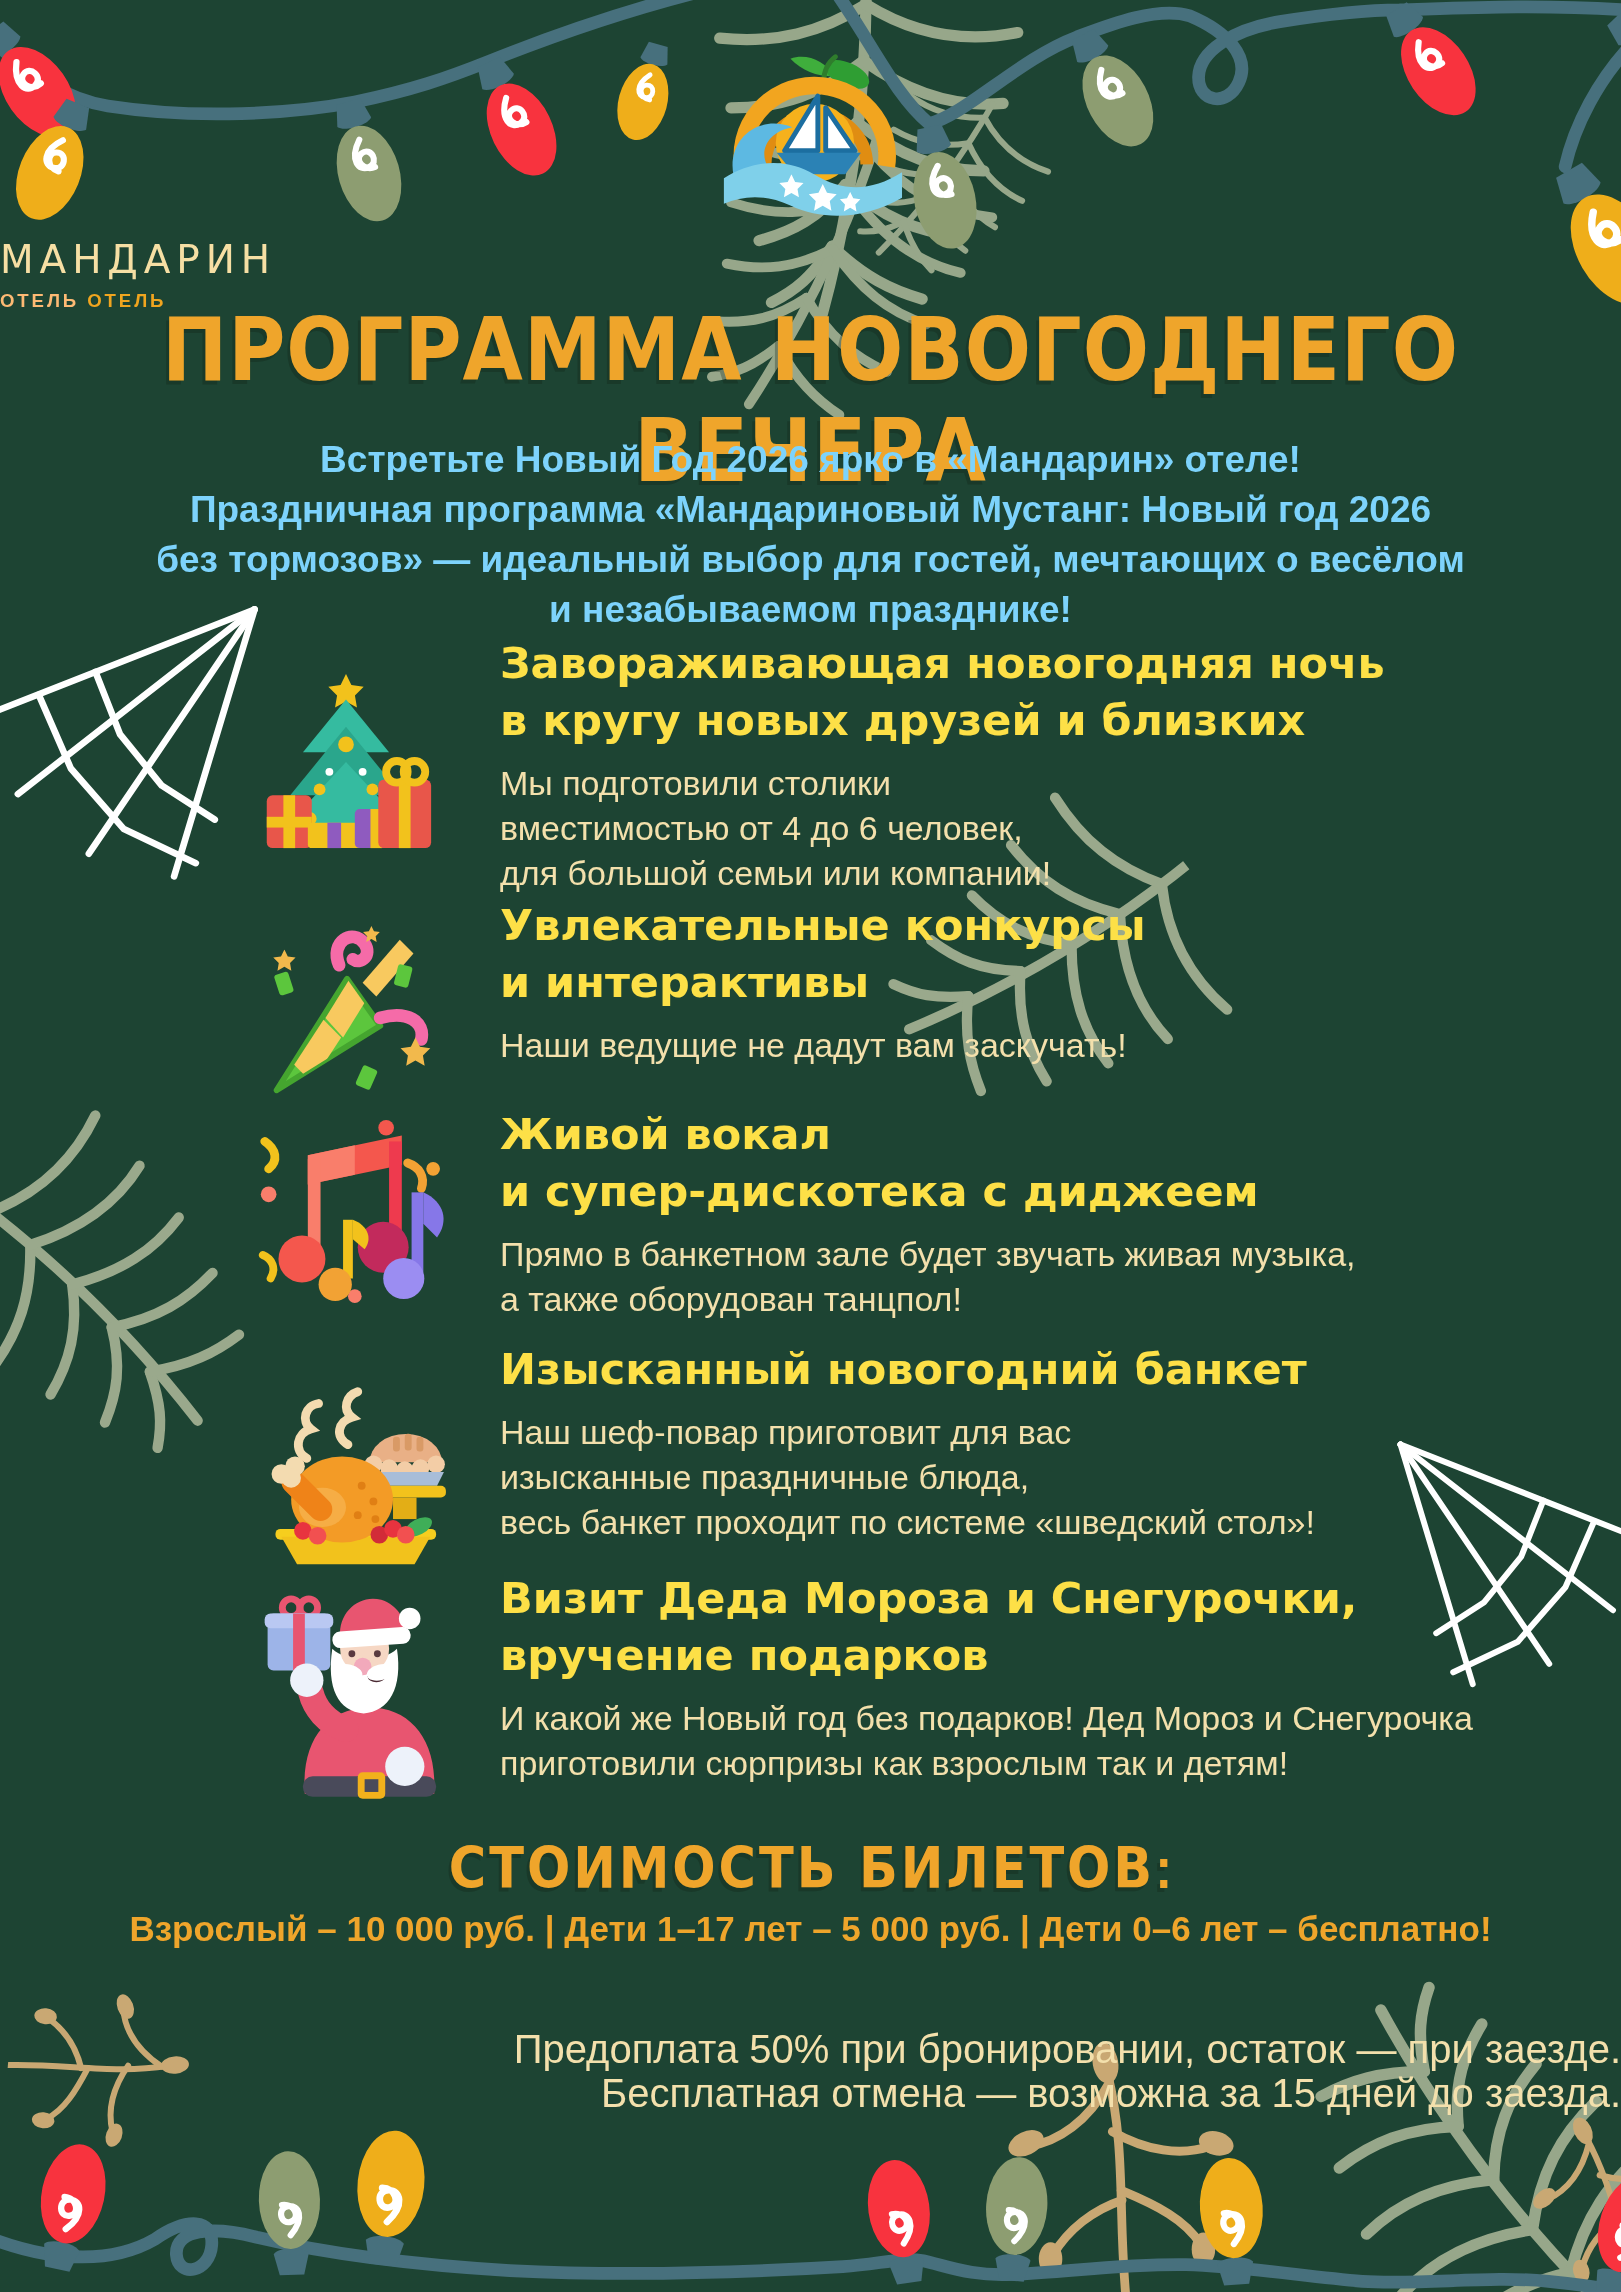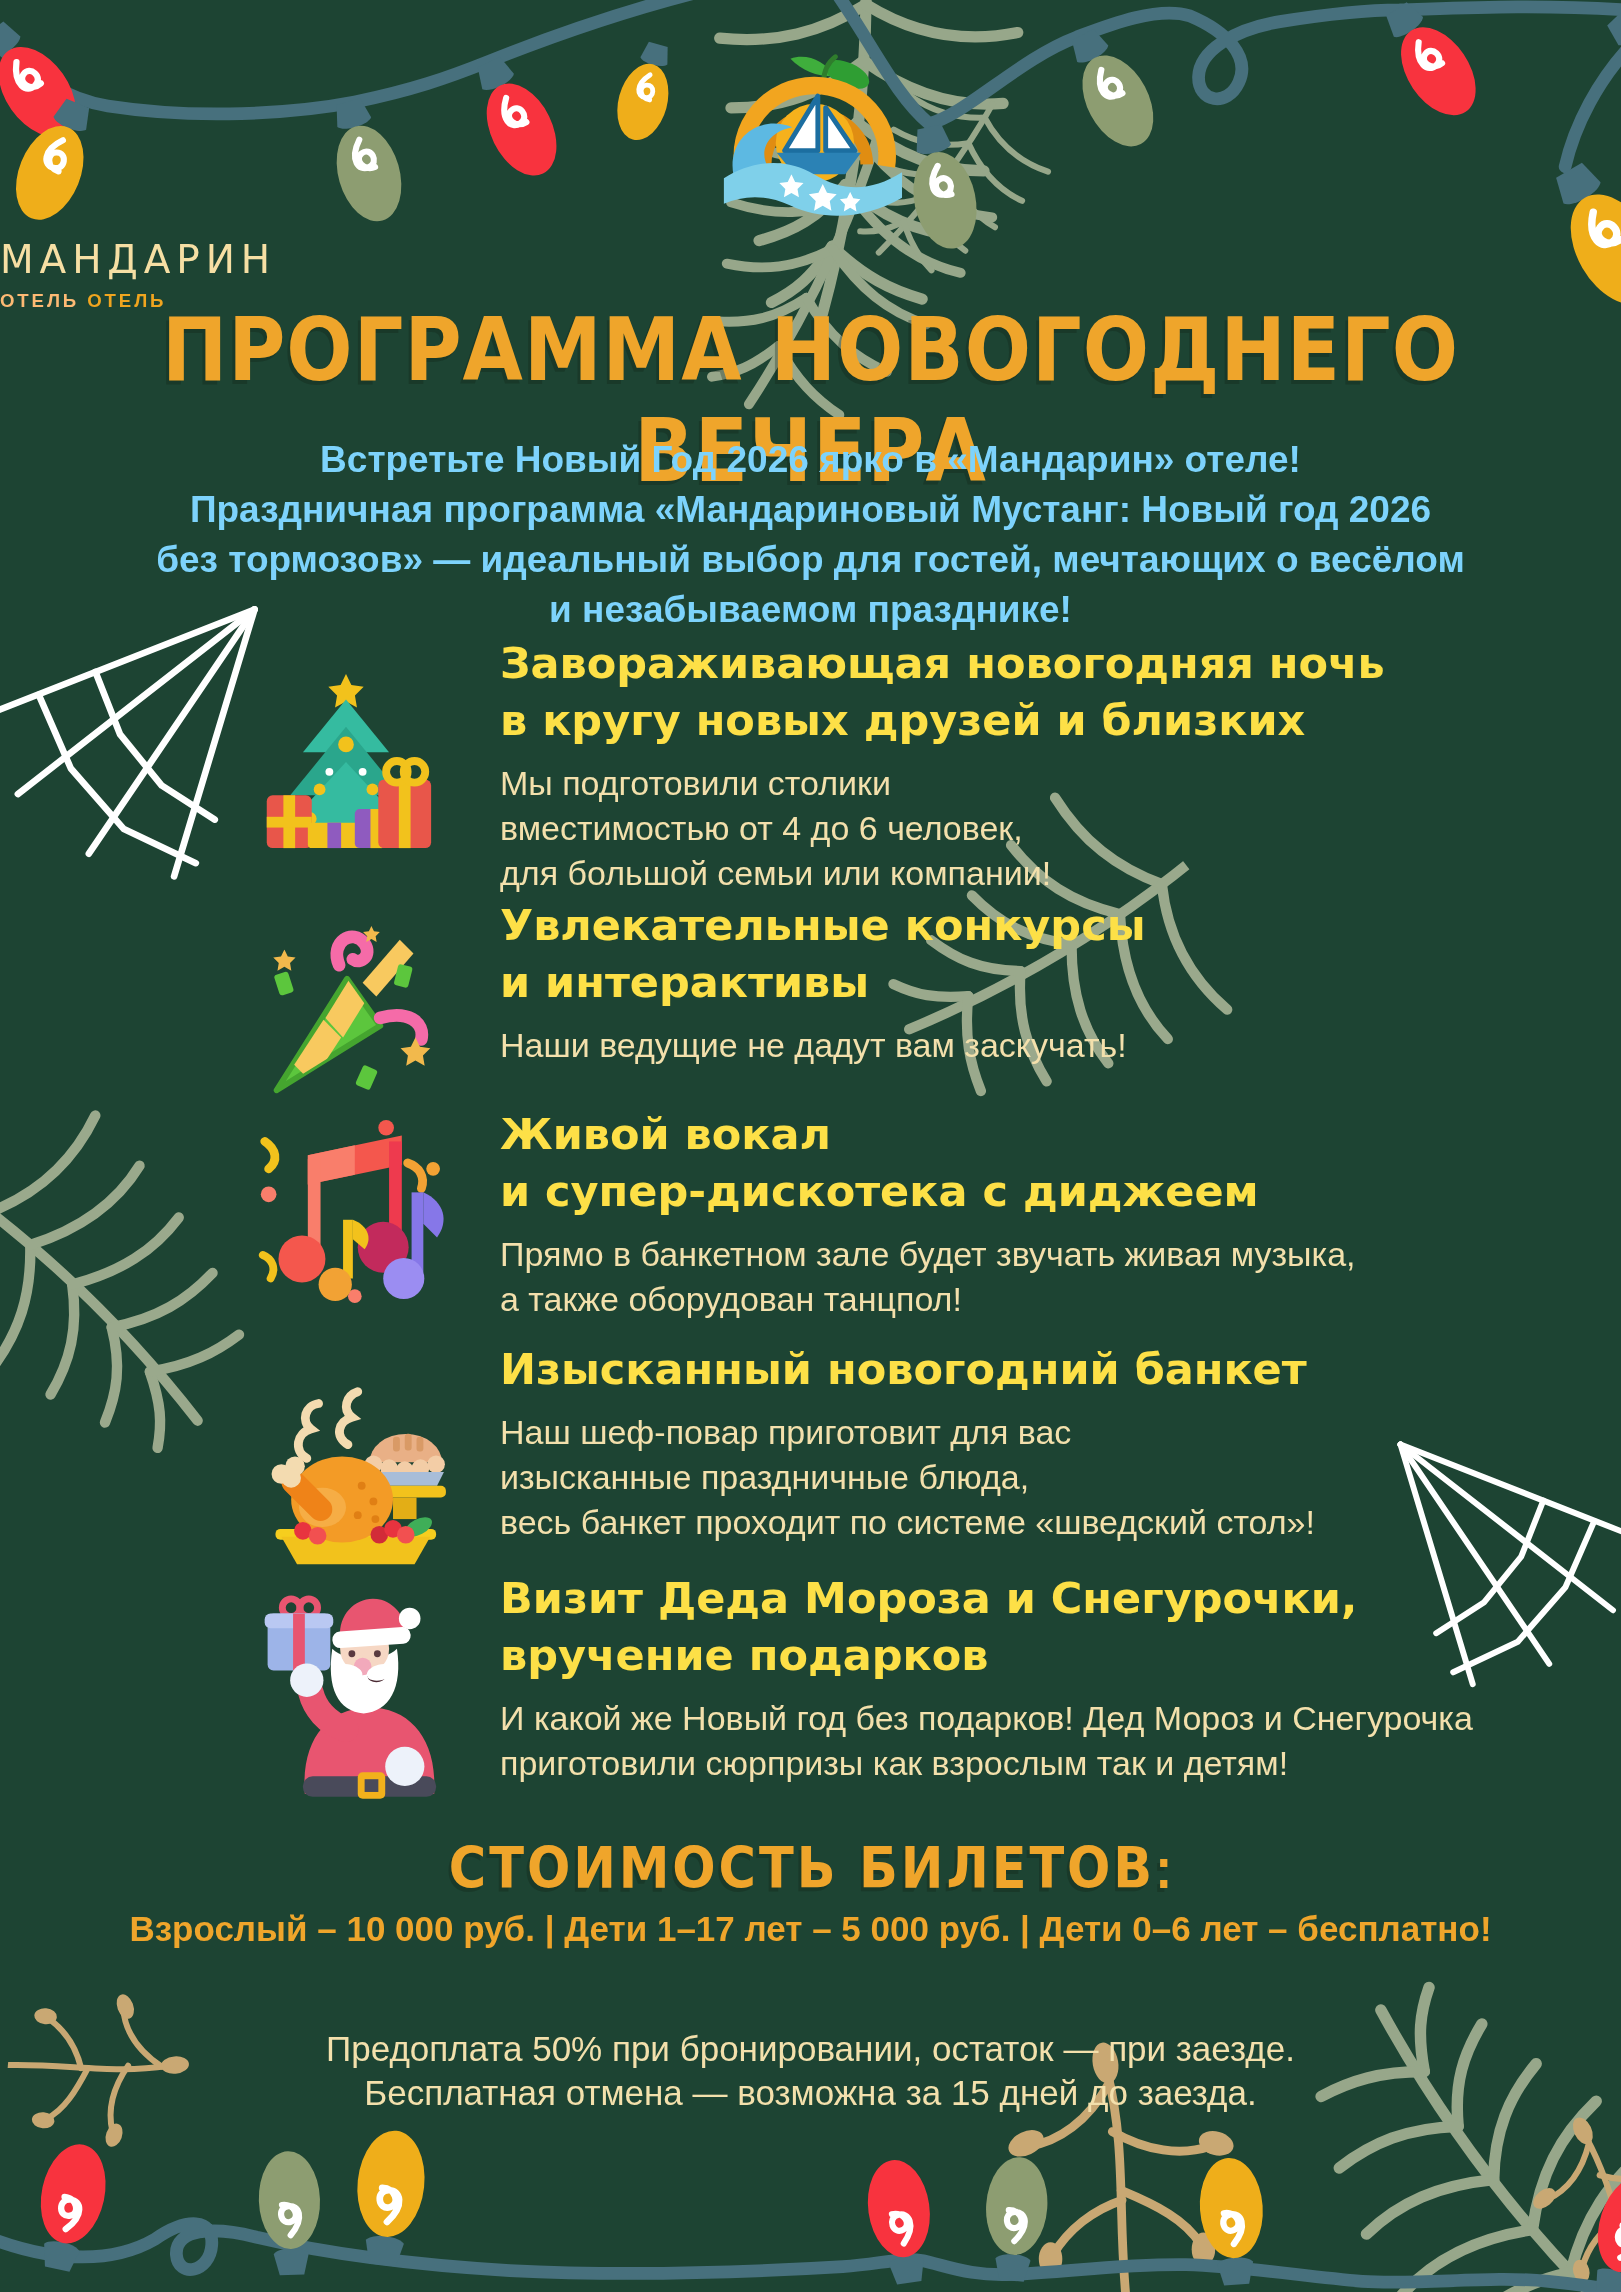--- a/index.html
+++ b/index.html
@@ -37,22 +37,22 @@
   
   .pricing-title{position:absolute;top:1839px;left:0;width:100%;text-align:center;
                  font-family:"DejaVu Sans",sans-serif;font-weight:800;font-size:51px;
                  letter-spacing:2.9px;color:#efa52b;transform:scaleY(1.12);
                  text-shadow:-2.9px 3.9px 0 rgba(18,34,20,.30);z-index:4}
   .pricing-title .colon{font-family:"Liberation Sans",sans-serif;letter-spacing:0}
   .price-line{position:absolute;top:1909px;left:0;width:100%;text-align:center;
               font-size:35px;font-weight:800;color:#efa52b;z-index:4}
   .special-title{position:absolute;top:1988px;left:0;width:100%;text-align:center;
                  font-size:32px;font-weight:800;color:#efa52b;z-index:4}
-  .special-body{position:absolute;top:2027px;left:0;width:100%;text-align:center;
-                font-size:35px;line-height:44px;color:#f3e0ac;z-index:4}
+  .special-body{position:absolute;top:2027px;left:0;width:100%;text-align:right;
+                font-size:40px;line-height:44px;color:#f3e0ac;z-index:4}
 </style>
 </head>
 <body>
 
 <div class="poster">
 
   <svg width="0" height="0" style="position:absolute" aria-hidden="true">
     <defs>
       <symbol id="bulb" viewBox="0 0 100 170">
         <path d="M34,2 h32 l7,28 c-7,9 -39,9 -46,0 z" fill="#47707d"></path>

